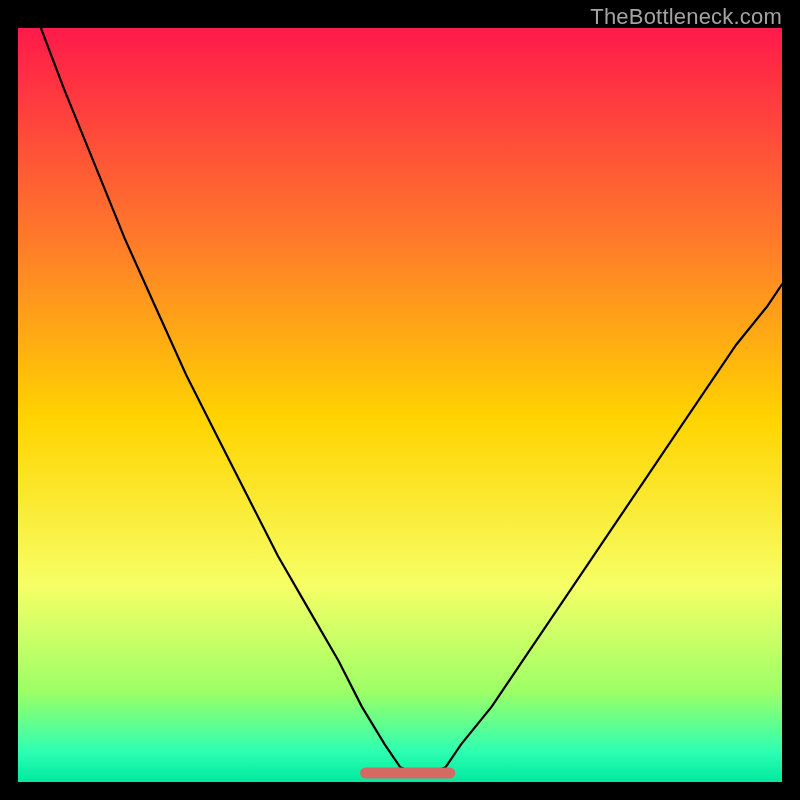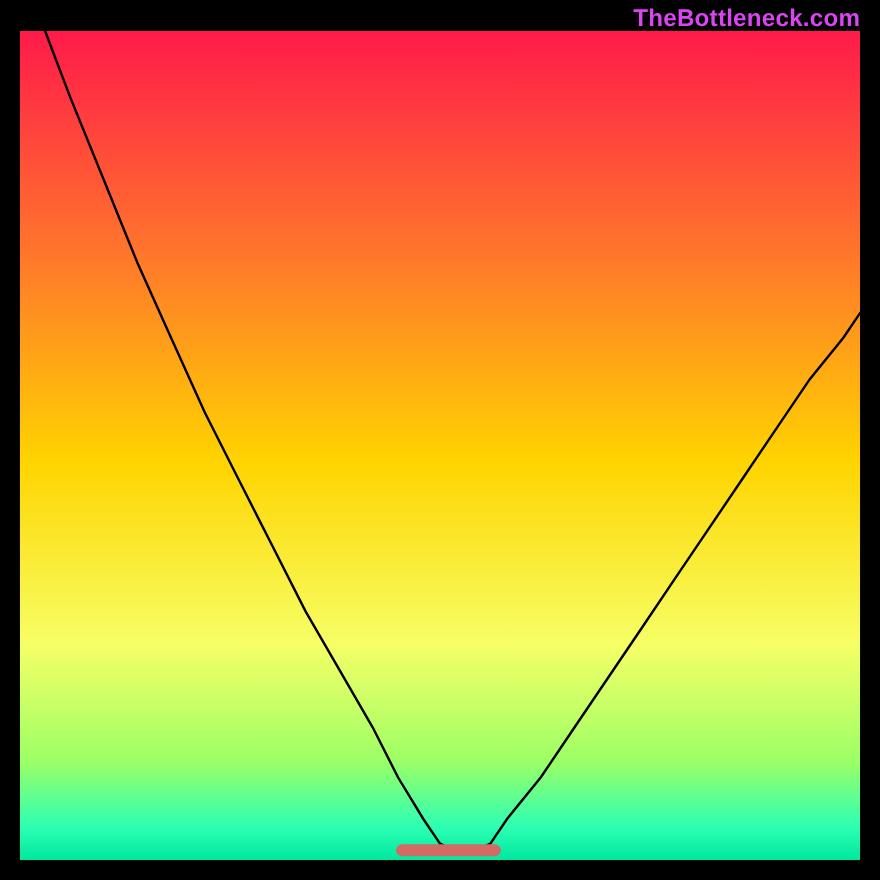--- a/index.html
+++ b/index.html
@@ -14,23 +14,23 @@
   .frame {
     position: relative;
     width: 800px;
     height: 800px;
     background: #000000;
   }
   .watermark {
     position: absolute;
     top: 4px;
     right: 18px;
-    color: #d946ef;
+    color: #a3a3a3;
     font-size: 22px;
-    font-weight: bold;
+    font-weight: normal;
     letter-spacing: 0.2px;
     z-index: 10;
   }
   .plot-wrap {
     position: absolute;
     left: 18px;
     top: 28px;
     width: 764px;
     height: 754px;
     background: #000;

